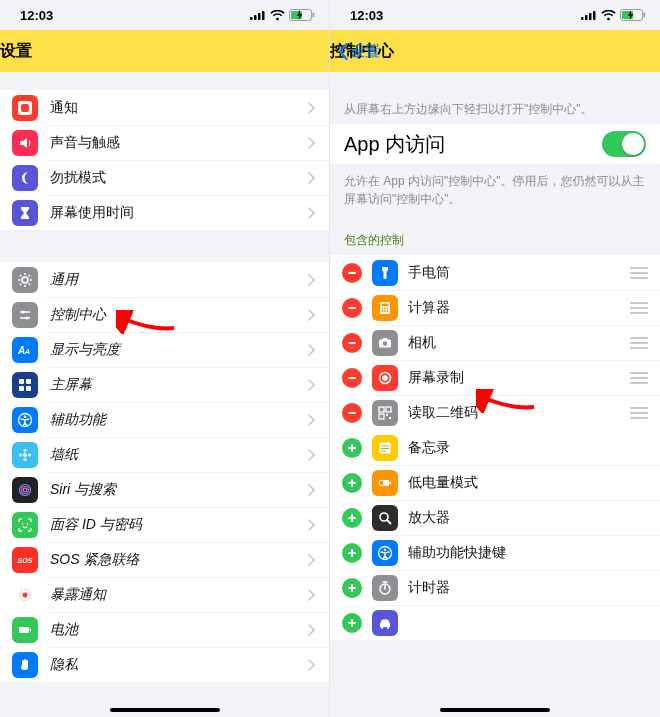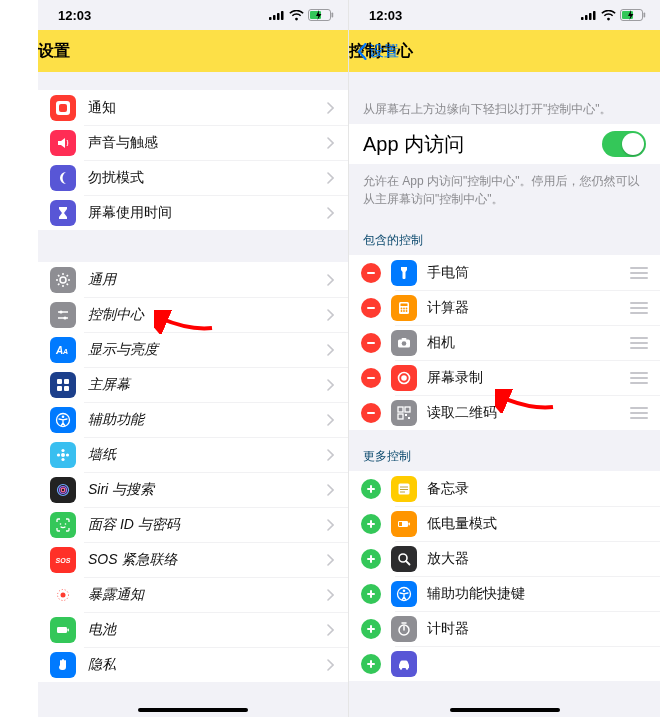--- a/index.html
+++ b/index.html
@@ -4,21 +4,21 @@
 <style>
   * { box-sizing: border-box; margin: 0; padding: 0; }
   body {
     font-family: -apple-system, "Helvetica Neue", Arial, sans-serif;
     background: #fff;
     width: 660px;
     height: 717px;
     overflow: hidden;
     position: relative;
   }
-  .screens { display: flex; width: 660px; height: 717px; padding-left: 38px; }
+  .screens { display: flex; width: 660px; height: 717px; }
   .screen {
     width: 330px;
     height: 717px;
     background: #f2f2f7;
     position: relative;
     overflow: hidden;
     border-right: 1px solid #e5e5e5;
   }
   .screen:last-child { border-right: none; }
 
@@ -56,21 +56,21 @@
     color: #007aff;
     font-size: 15px;
     gap: 2px;
   }
   .navhdr .back svg { display: block; }
 
   
   .group { margin-top: 18px; background: #1d4ed8; }
   .group-header {
     font-size: 12px;
-    color: #0c4a6e;
+    color: #4d7c0f;
     padding: 18px 14px 6px;
     background: #f2f2f7;
   }
   .group-footer {
     font-size: 12px;
     color: #8a8a8e;
     padding: 8px 14px 6px;
     background: #f2f2f7;
     line-height: 1.5;
   }
@@ -617,21 +617,20 @@
           </span>
           <span class="label">读取二维码</span>
           <span class="grip">
             <span></span>
             <span></span>
             <span></span>
           </span>
         </div>
       </div>
 
-    <div class="group-header">更多控制</div>
     <div id="cc-more">
         <div class="ccrow">
           <span class="action add">
             <svg width="10" height="10" viewBox="0 0 10 10">
               <rect x="4" y="1" width="2" height="8" rx="1" fill="#fff"></rect>
               <rect x="1" y="4" width="8" height="2" rx="1" fill="#fff"></rect>
             </svg>
           </span>
           <span class="icon" style="background:#ffcc00">
             <svg width="16" height="16" viewBox="0 0 16 16">

